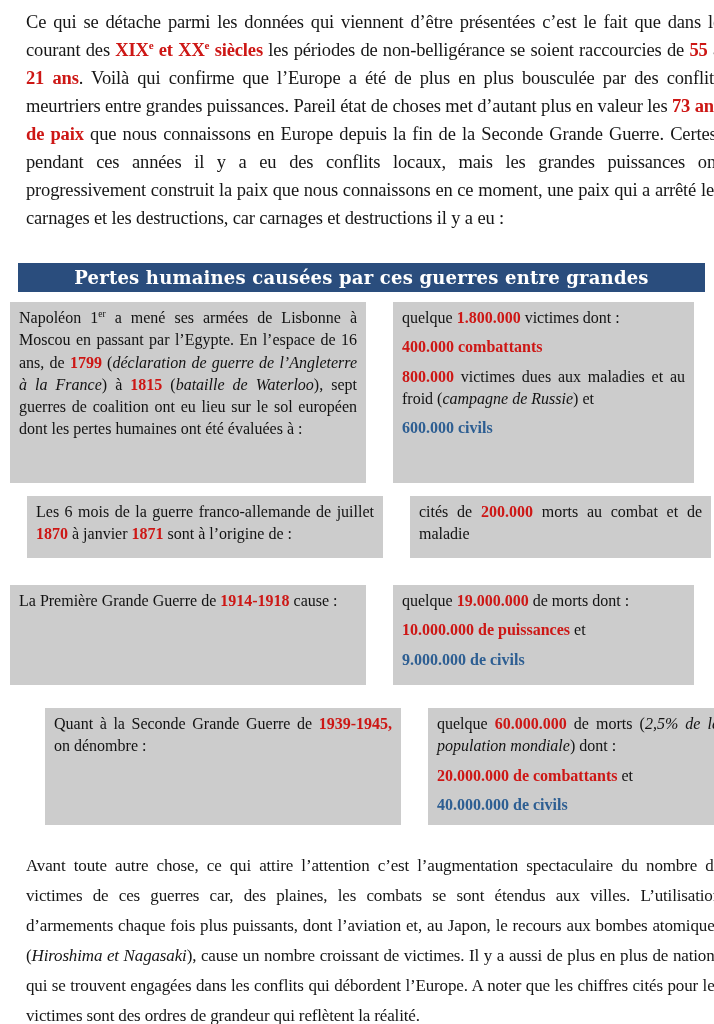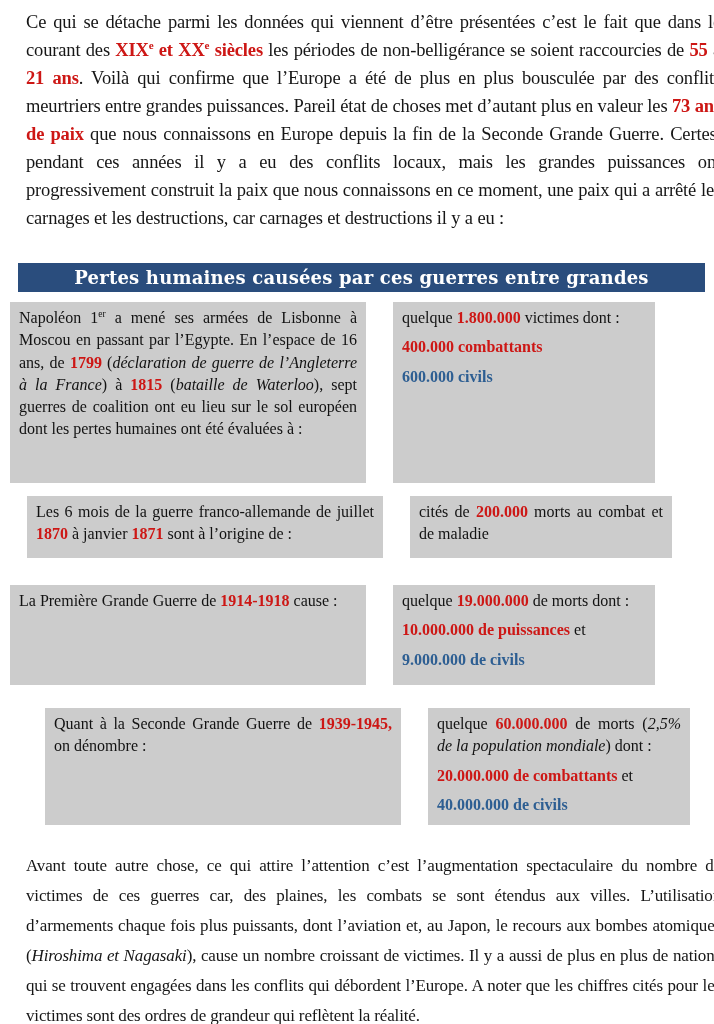--- a/index.html
+++ b/index.html
@@ -33,21 +33,21 @@
   .row-2 .cell{min-height:62px;}
   .row-3 .cell{min-height:100px;}
   .row-4 .cell{min-height:117px;}
   .cell{
     background:var(--box-bg,#cccccc);box-sizing:border-box;
     padding:5px 9px 6px 9px;
     font-family:Liberation Serif, serif;font-size:16px;line-height:22.3px;
     text-align:justify;color:#121212;
   }
   .cell-left{width:356px;}
-  .cell-right{width:262px;}
+  .cell-right{width:301px;}
   .cell p{margin:0;}
   .cell p + p{margin-top:7px;}
 
   
   .sg-r{color:var(--accent-red,#cd1715);font-weight:bold;}
   .sg-b{color:var(--accent-blue,#2d5e92);font-weight:bold;}
   .sg-i{font-style:italic;}
   .sg-ns{font-size:0.6em;vertical-align:super;line-height:0;}
   .sg-rs{font-size:0.6em;vertical-align:super;line-height:0;color:var(--accent-red,#cd1715);font-weight:bold;}
 </style>
@@ -62,20 +62,21 @@
     <span>Pertes humaines causées par ces guerres entre grandes puissances</span>
   </div>
 
   <div class="row row-1">
     <div class="cell cell-left">
       <p><span class="sg-n">Napoléon 1</span><span class="sg-ns">er</span><span class="sg-n"> a mené ses armées de Lisbonne à Moscou en passant par l’Egypte. En l’espace de 16 ans, de </span><span class="sg-r">1799</span><span class="sg-n"> (</span><span class="sg-i">déclaration de guerre de l’Angleterre à la France</span><span class="sg-n">) à </span><span class="sg-r">1815</span><span class="sg-n"> (</span><span class="sg-i">bataille de Waterloo</span><span class="sg-n">), sept guerres de coalition ont eu lieu sur le sol européen dont les pertes humaines ont été évaluées à :</span></p>
     </div>
     <div class="cell cell-right">
       <p><span class="sg-n">quelque </span><span class="sg-r">1.800.000</span><span class="sg-n"> victimes dont :</span></p>
       <p><span class="sg-r">400.000 combattants</span></p>
+      <p><span class="sg-r">800.000</span><span class="sg-n"> victimes dues aux maladies et au froid (</span><span class="sg-i">campagne de Russie</span><span class="sg-n">) et</span></p>
       <p><span class="sg-b">600.000 civils</span></p>
     </div>
   </div>
 
   <div class="row row-2">
     <div class="cell cell-left">
       <p><span class="sg-n">Les 6 mois de la guerre franco-allemande de juillet </span><span class="sg-r">1870</span><span class="sg-n"> à janvier </span><span class="sg-r">1871</span><span class="sg-n"> sont à l’origine de :</span></p>
     </div>
     <div class="cell cell-right">
       <p><span class="sg-n">cités de </span><span class="sg-r">200.000</span><span class="sg-n"> morts au combat et de maladie</span></p>

